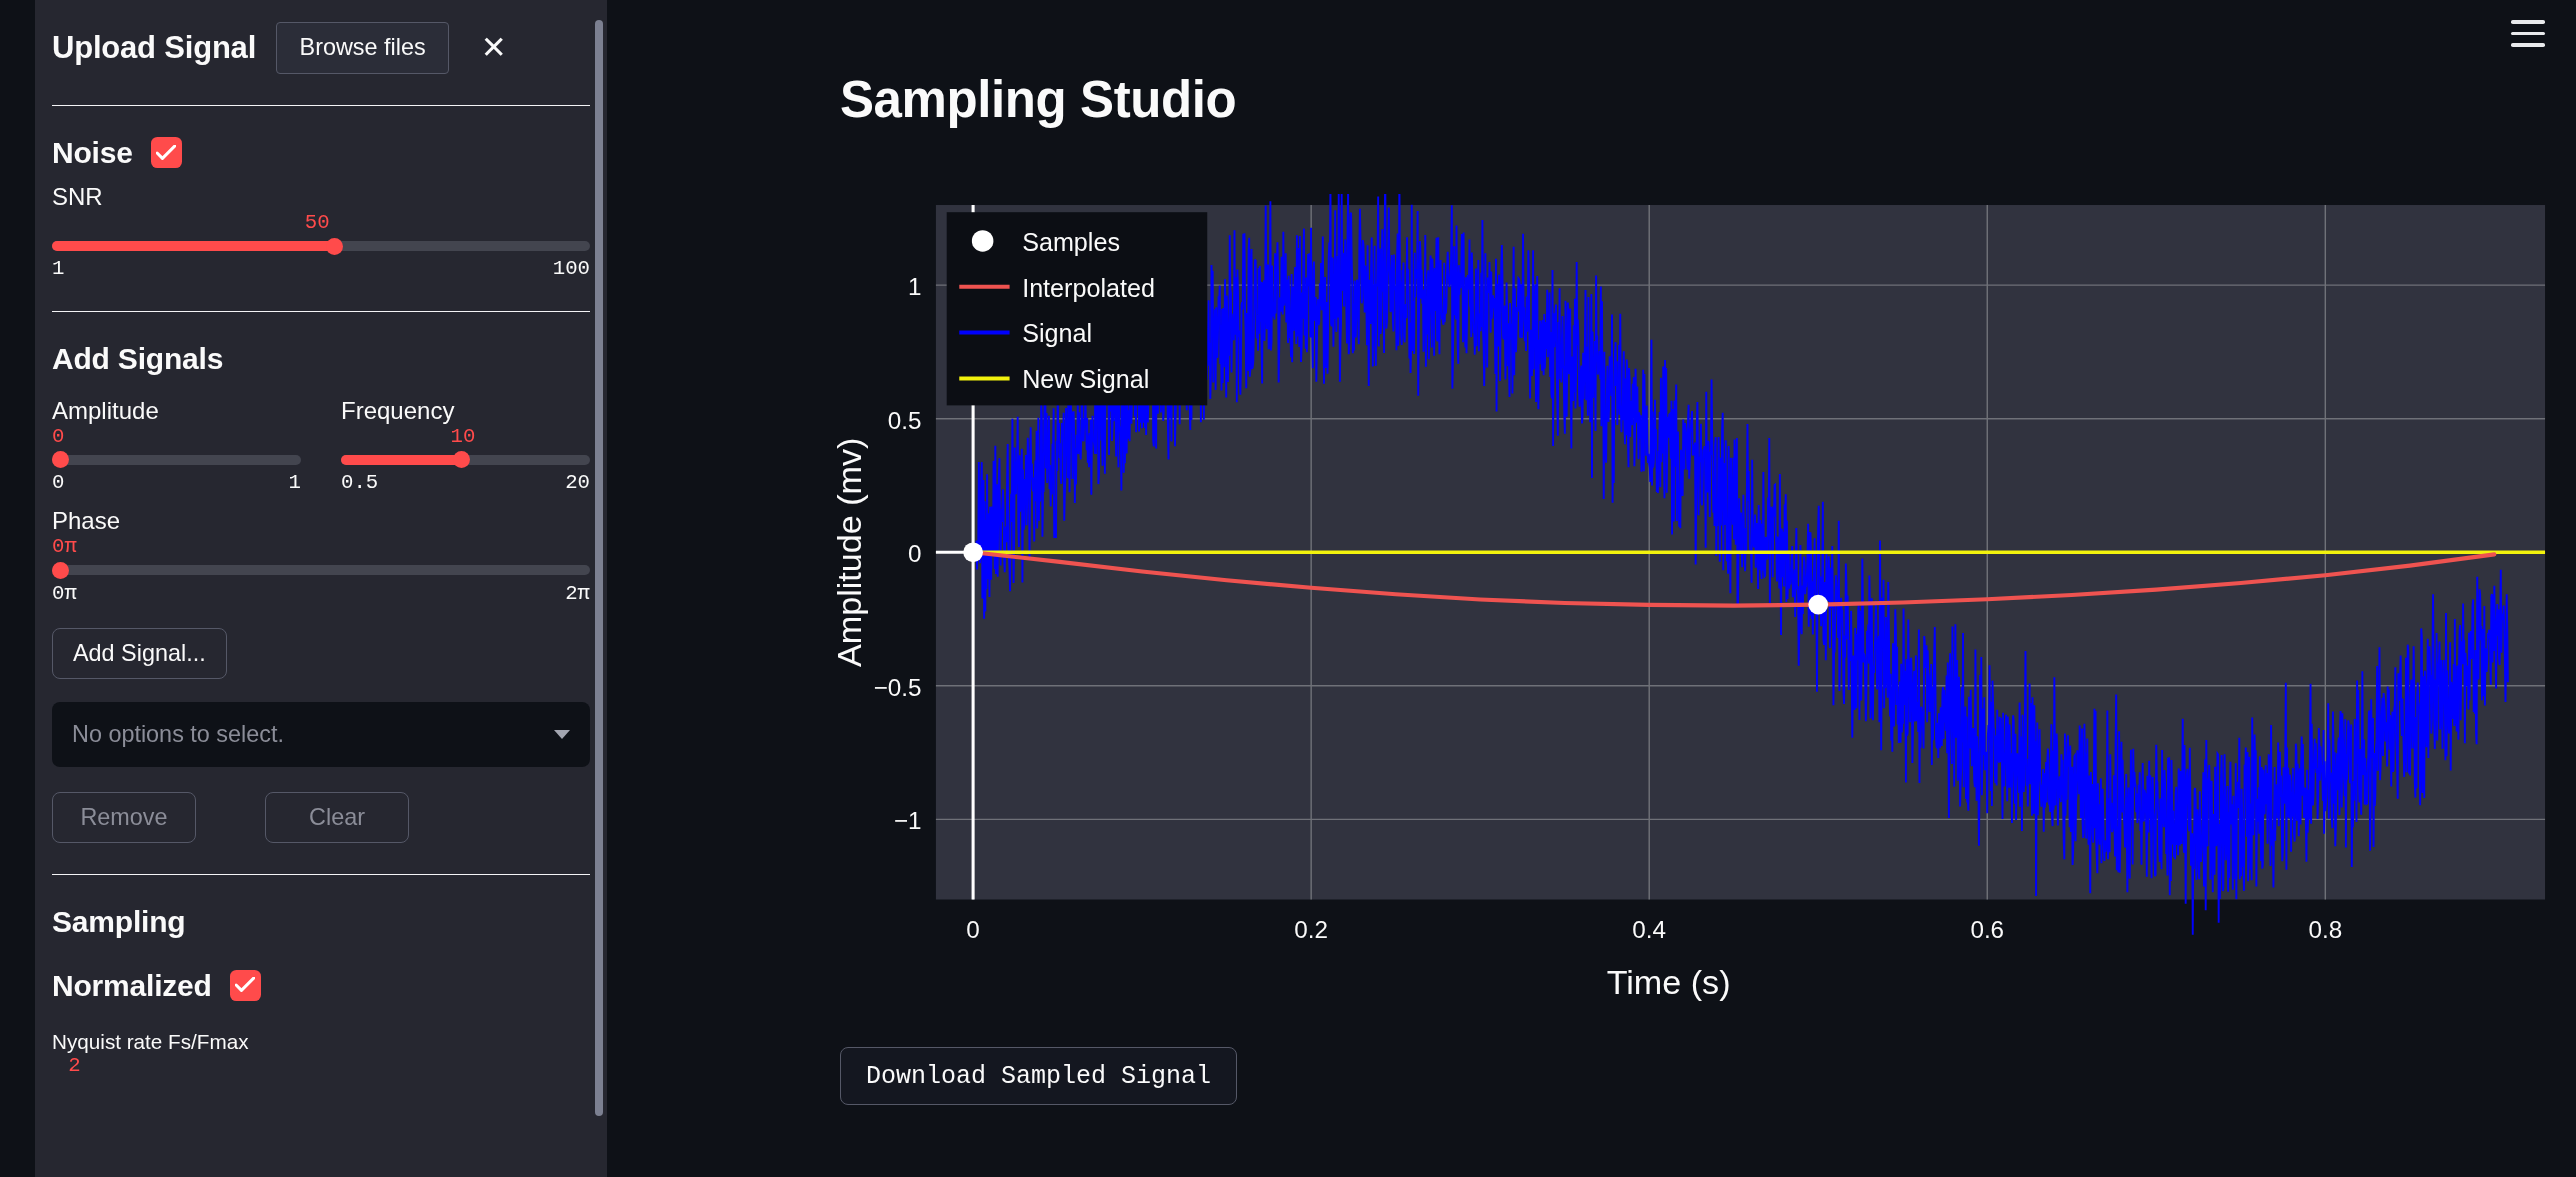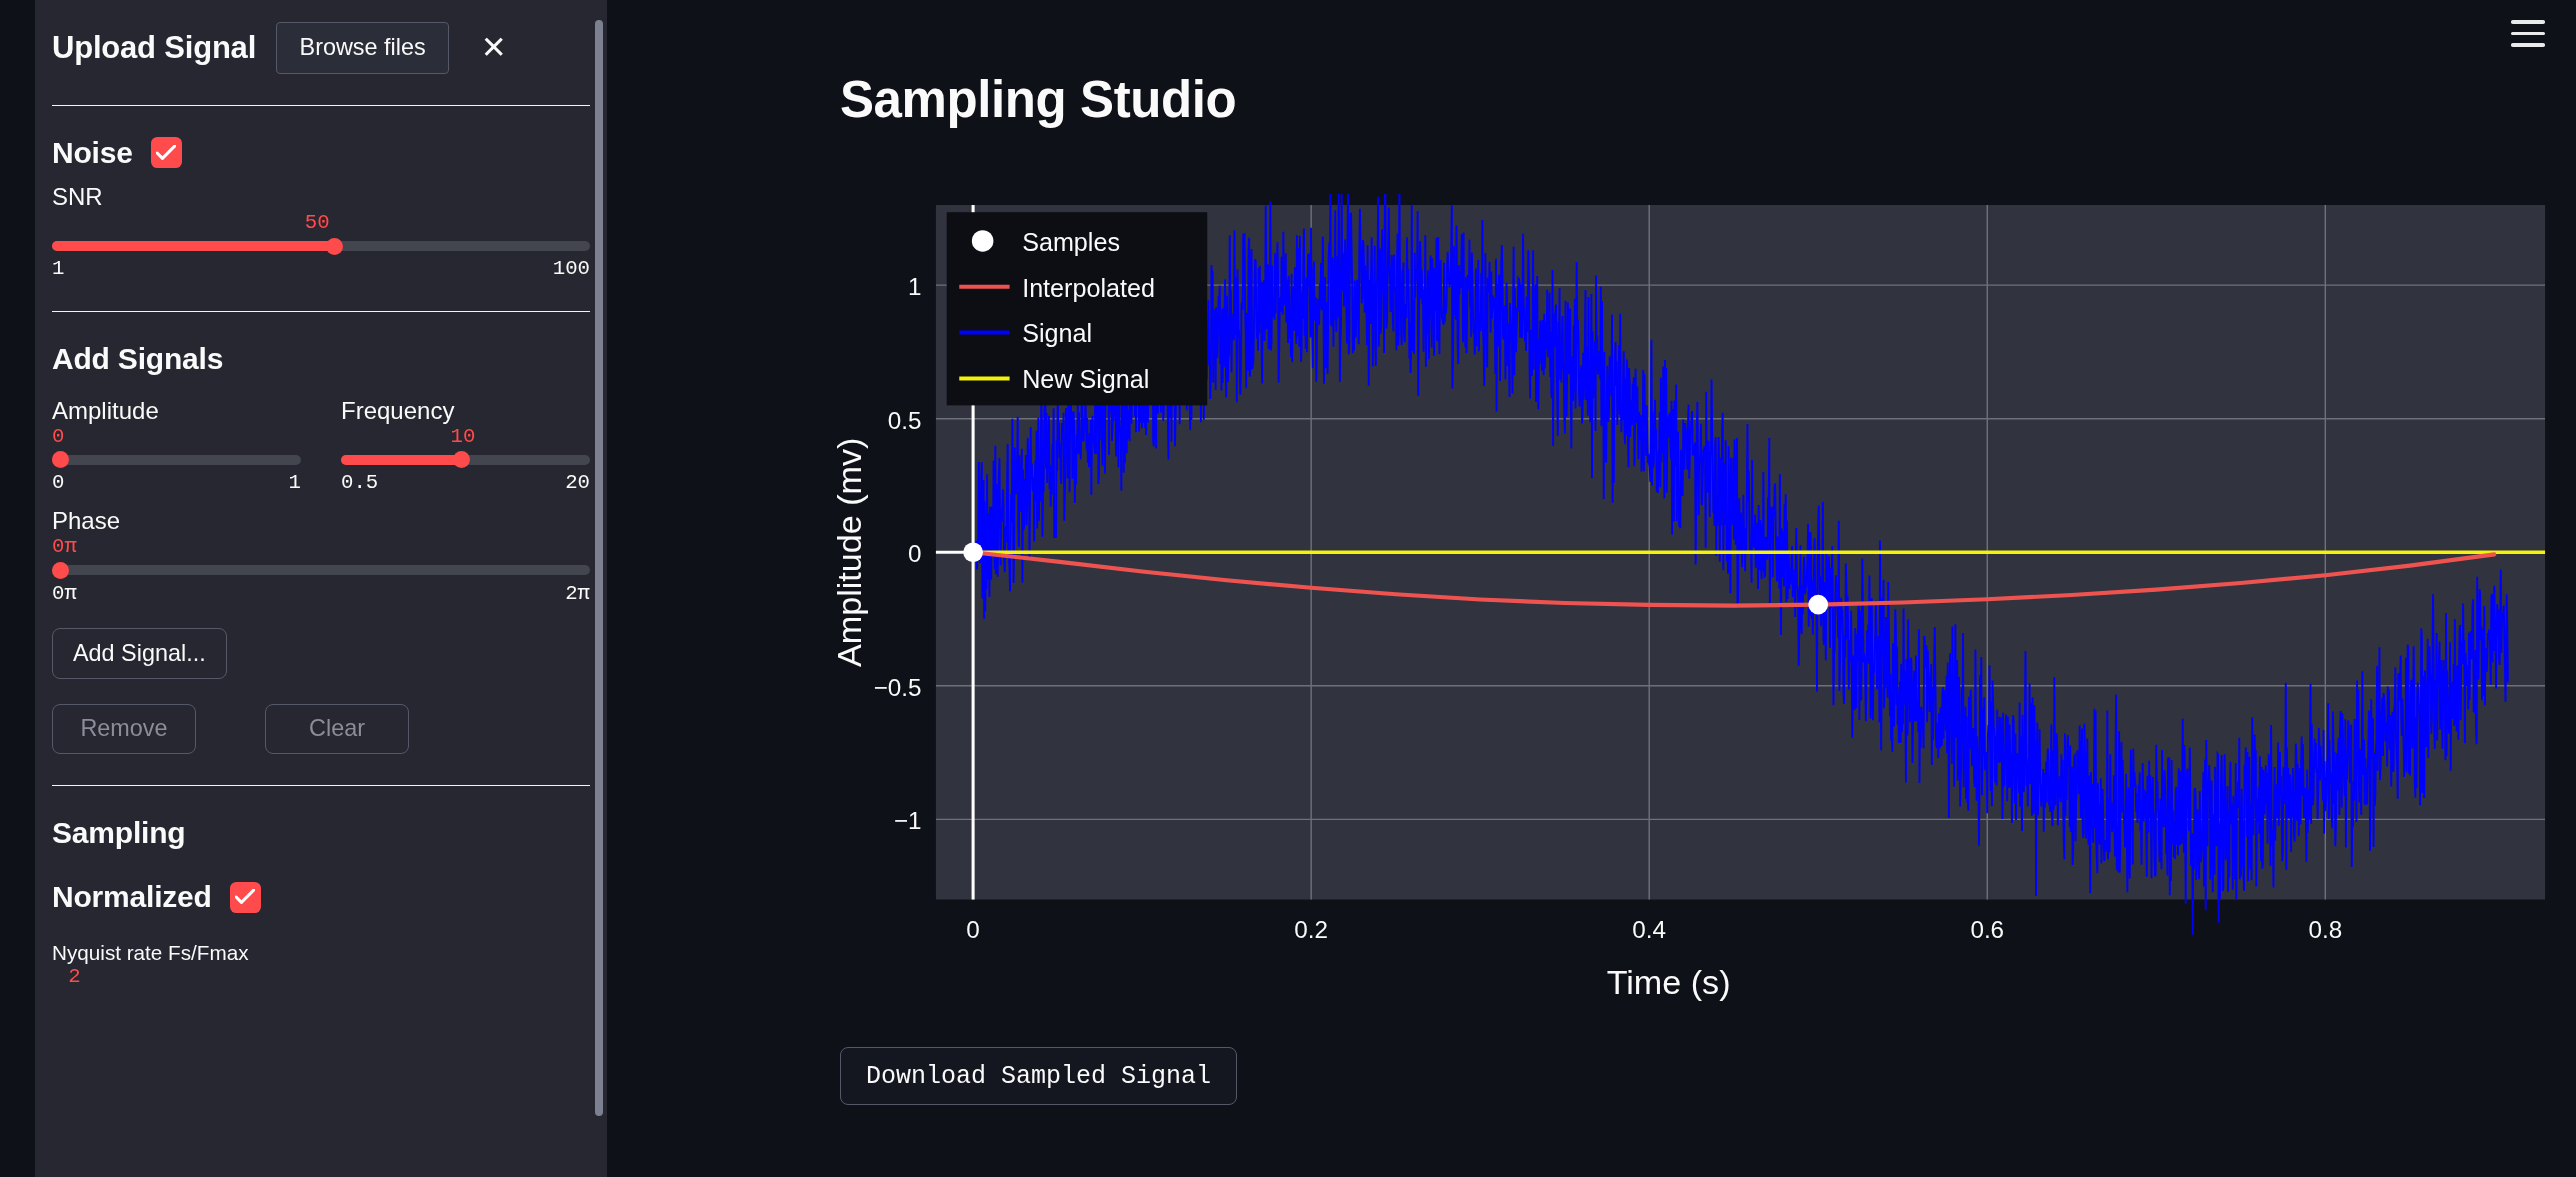--- a/index.html
+++ b/index.html
@@ -199,20 +199,24 @@
         <div class="minmax">
           <span>0π</span>
           <span>2π</span>
         </div>
       </div>
 
       <div style="margin-top:23.4px">
         <button class="ghost-btn">Add Signal...</button>
       </div>
 
+      <div class="select-box">
+        <span>No options to select.</span>
+        <span class="caret"></span>
+      </div>
 
       <div class="btn-row">
         <button class="ghost-btn dim">Remove</button>
         <button class="ghost-btn dim">Clear</button>
       </div>
 
       <div class="divider"></div>
 
       <div class="sec-title">Sampling</div>
 

